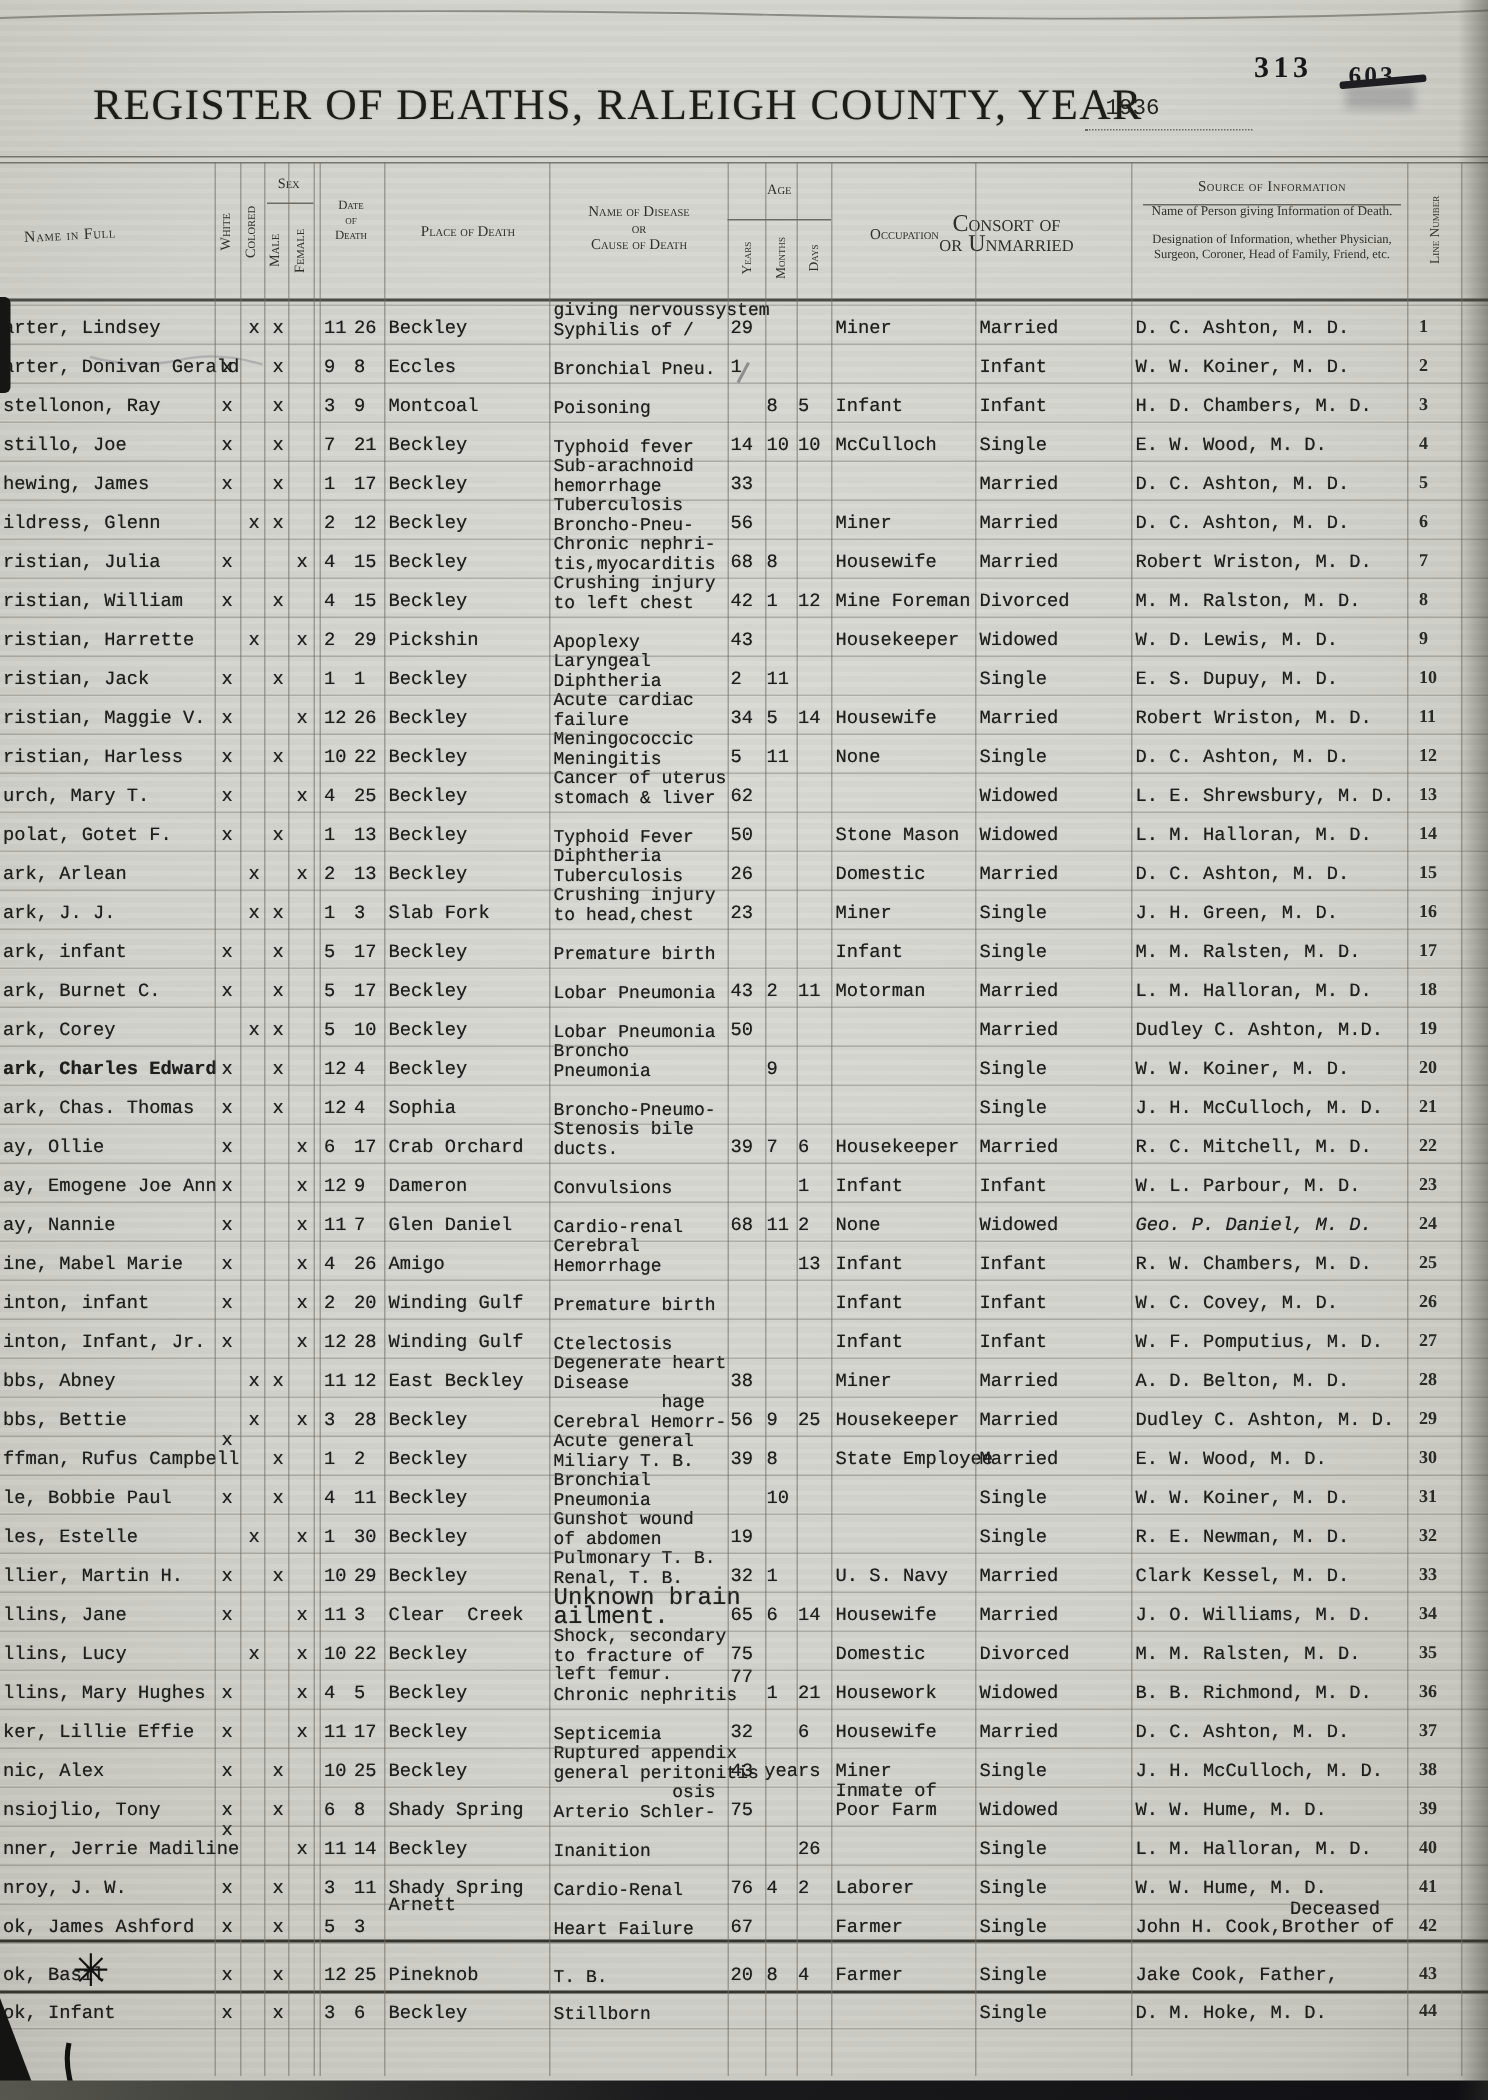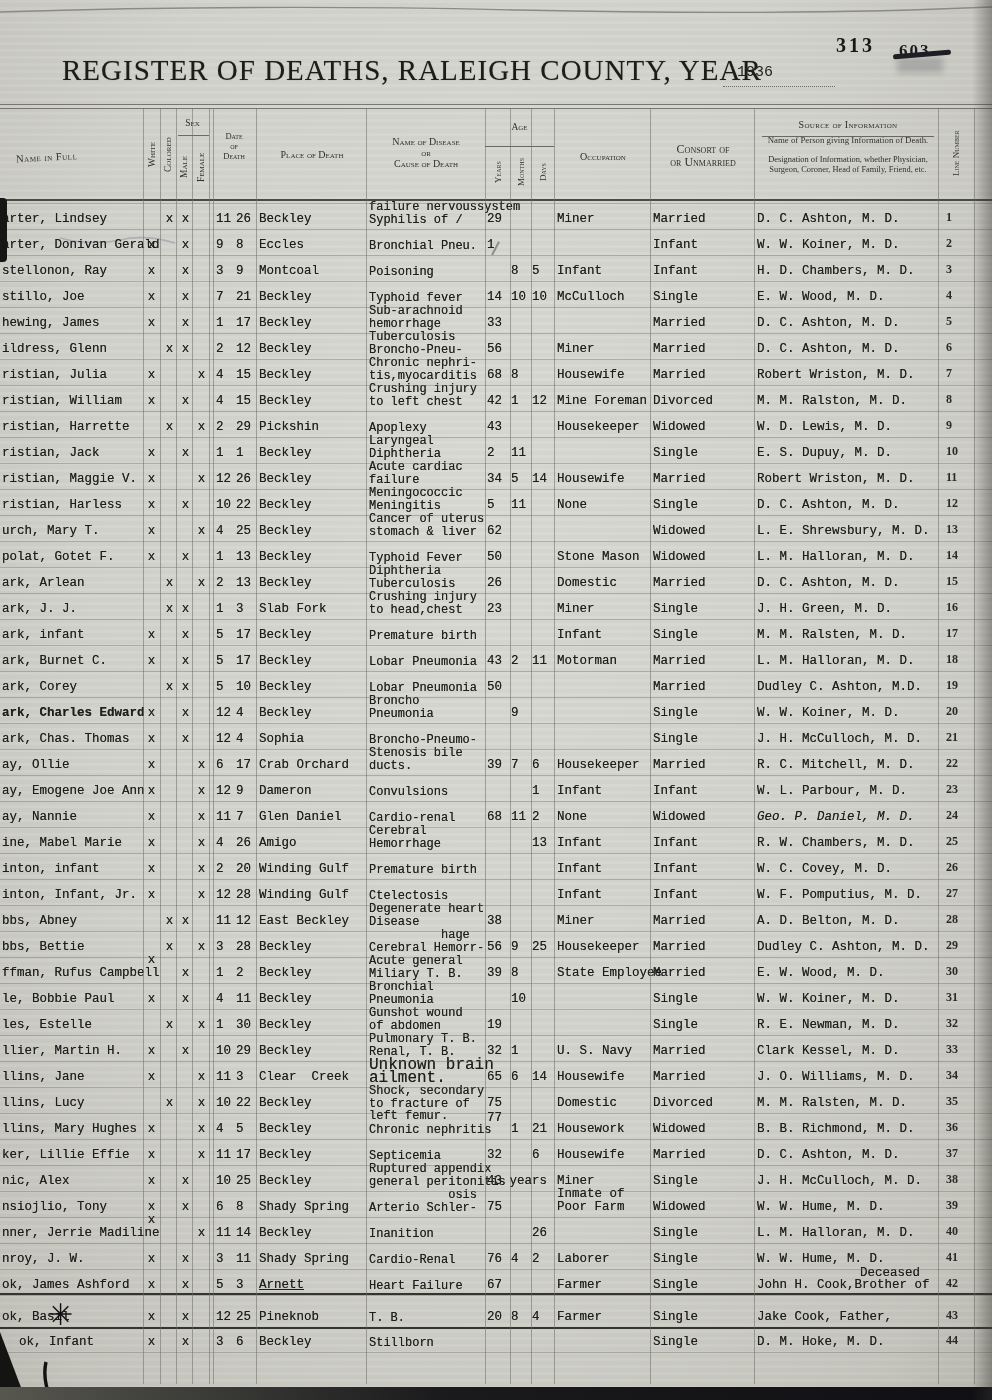--- a/index.html
+++ b/index.html
@@ -76,38 +76,38 @@
   <div class="caption" style="left:367px;top:136px;width:118px;font-size:10px;line-height:11px;">
     <div>Name of Disease</div>
       <div>or</div>
       <div>Cause of Death</div>
   </div>
   <div class="caption" style="left:485px;top:122px;width:69px;font-size:9.5px;">Age</div>
   <div class="vlabel" style="left:485px;width:25px;top:147px;height:50px;font-size:9px;">Years</div>
   <div class="vlabel" style="left:510px;width:21px;top:147px;height:50px;font-size:9px;">Months</div>
   <div class="vlabel" style="left:531px;width:23px;top:147px;height:50px;font-size:9px;">Days</div>
   <div class="caption" style="left:555px;top:151px;width:96px;font-size:10px;">Occupation</div>
-  <div class="caption" style="left:651px;top:143px;width:104px;font-size:12px;line-height:13px;">
+  <div class="caption" style="left:619px;top:143px;width:104px;font-size:16px;line-height:13px;">
     <div>Consort of</div>
       <div>or Unmarried</div>
   </div>
   <div class="caption" style="left:757px;top:119px;width:182px;font-size:10px;letter-spacing:.3px;">Source of Information</div>
   <div class="caption" style="left:763px;top:135px;width:170px;font-size:8.8px;line-height:10px;font-variant:normal;">Name of Person giving Information of Death.</div>
   <div class="caption" style="left:760px;top:155px;width:176px;font-size:8.4px;line-height:9.6px;font-variant:normal;">Designation of Information, whether Physician, Surgeon, Coroner, Head of Family, Friend, etc.</div>
   <div class="vlabel" style="left:938px;width:36px;top:110px;height:87px;font-size:9px;">Line Number</div>
 
   <div id="rows-layer">
       <div class="row" style="top: 203px; height: 26px;">
         <span class="t" style="left: 2px; bottom: 3px;">arter, Lindsey</span>
         <span class="t mark" style="left: 162px; bottom: 3px; width: 15px;">x</span>
         <span class="t mark" style="left: 178px; bottom: 3px; width: 15px;">x</span>
         <span class="t" style="left: 216px; bottom: 3px;">11</span>
         <span class="t" style="left: 236px; bottom: 3px;">26</span>
         <span class="t" style="left: 259px; bottom: 3px;">Beckley</span>
-        <div class="t" style="left: 369px; bottom: 3px; line-height: 12.5px; font-size: 12px;"><div>failure nervoussystem</div><div>Syphilis of /</div></div>
+        <div class="t" style="left: 369px; bottom: 3px; line-height: 12.5px; font-size: 12px;"><div>giving nervoussystem</div><div>Syphilis of /</div></div>
         <span class="t" style="left: 487px; bottom: 3px;">29</span>
         <div class="t" style="left: 557px; bottom: 3px; line-height: 13px;"><div>Miner</div></div>
         <span class="t" style="left: 653px; bottom: 3px;">Married</span>
         <span class="t" style="left: 757px; bottom: 3px;">D. C. Ashton, M. D.</span>
         <span class="t serifcell" style="left: 946px; bottom: 5px;">1</span>
       </div>
       <div class="row" style="top: 229px; height: 26px;">
         <span class="t" style="left: 2px; bottom: 3px;">arter, Donivan Gerald</span>
         <span class="t mark" style="left: 144px; bottom: 3px; width: 15px;">x</span>
         <span class="t mark" style="left: 178px; bottom: 3px; width: 15px;">x</span>
@@ -681,21 +681,21 @@
         <span class="t" style="left: 653px; bottom: 3px;">Single</span>
         <span class="t" style="left: 757px; bottom: 3px;">W. W. Hume, M. D.</span>
         <span class="t serifcell" style="left: 946px; bottom: 5px;">41</span>
       </div>
       <div class="row" style="top: 1269px; height: 26px;">
         <span class="t" style="left: 2px; bottom: 3px;">ok, James Ashford</span>
         <span class="t mark" style="left: 144px; bottom: 3px; width: 15px;">x</span>
         <span class="t mark" style="left: 178px; bottom: 3px; width: 15px;">x</span>
         <span class="t" style="left: 216px; bottom: 3px;">5</span>
         <span class="t" style="left: 236px; bottom: 3px;">3</span>
-        <span class="t" style="left: 259px; bottom: 3px; text-decoration: underline;">Arnett</span>
+        <span class="t" style="left: 259px; bottom: 18px;">Arnett</span>
         <div class="t" style="left: 369px; bottom: 3px; line-height: 12.5px; font-size: 12px;"><div>Heart Failure</div></div>
         <span class="t" style="left: 487px; bottom: 3px;">67</span>
         <div class="t" style="left: 557px; bottom: 3px; line-height: 13px;"><div>Farmer</div></div>
         <span class="t" style="left: 653px; bottom: 3px;">Single</span>
         <span class="t" style="left: 757px; bottom: 3px;">John H. Cook,Brother of</span>
         <span class="t" style="left: 860px; bottom: 15px;">Deceased</span>
         <span class="t serifcell" style="left: 946px; bottom: 5px;">42</span>
       </div>
       <div class="row" style="top: 1295px; height: 32px;">
         <span class="t" style="left: 2px; bottom: 3px;">ok, Basil</span>
@@ -708,21 +708,21 @@
         <span class="t" style="left: 487px; bottom: 3px;">20</span>
         <span class="t" style="left: 511px; bottom: 3px;">8</span>
         <span class="t" style="left: 532px; bottom: 3px;">4</span>
         <div class="t" style="left: 557px; bottom: 3px; line-height: 13px;"><div>Farmer</div></div>
         <span class="t" style="left: 653px; bottom: 3px;">Single</span>
         <span class="t" style="left: 757px; bottom: 3px;">Jake Cook, Father,</span>
         <span class="t serifcell" style="left: 946px; bottom: 5px;">43</span>
         <span class="star" style="left: 48px; bottom: -1px;">✳</span>
       </div>
       <div class="row" style="top: 1329px; height: 23px;">
-        <span class="t" style="left: 19px; bottom: 3px; margin-top: 32px;">ok, Infant</span>
+        <span class="t" style="left: 2px; bottom: 3px; margin-top: 32px;">ok, Infant</span>
         <span class="t mark" style="left: 144px; bottom: 3px; width: 15px;">x</span>
         <span class="t mark" style="left: 178px; bottom: 3px; width: 15px;">x</span>
         <span class="t" style="left: 216px; bottom: 3px;">3</span>
         <span class="t" style="left: 236px; bottom: 3px;">6</span>
         <span class="t" style="left: 259px; bottom: 3px;">Beckley</span>
         <div class="t" style="left: 369px; bottom: 3px; line-height: 12.5px; font-size: 12px;"><div>Stillborn</div></div>
         <span class="t" style="left: 653px; bottom: 3px;">Single</span>
         <span class="t" style="left: 757px; bottom: 3px;">D. M. Hoke, M. D.</span>
         <span class="t serifcell" style="left: 946px; bottom: 5px;">44</span>
       </div>

